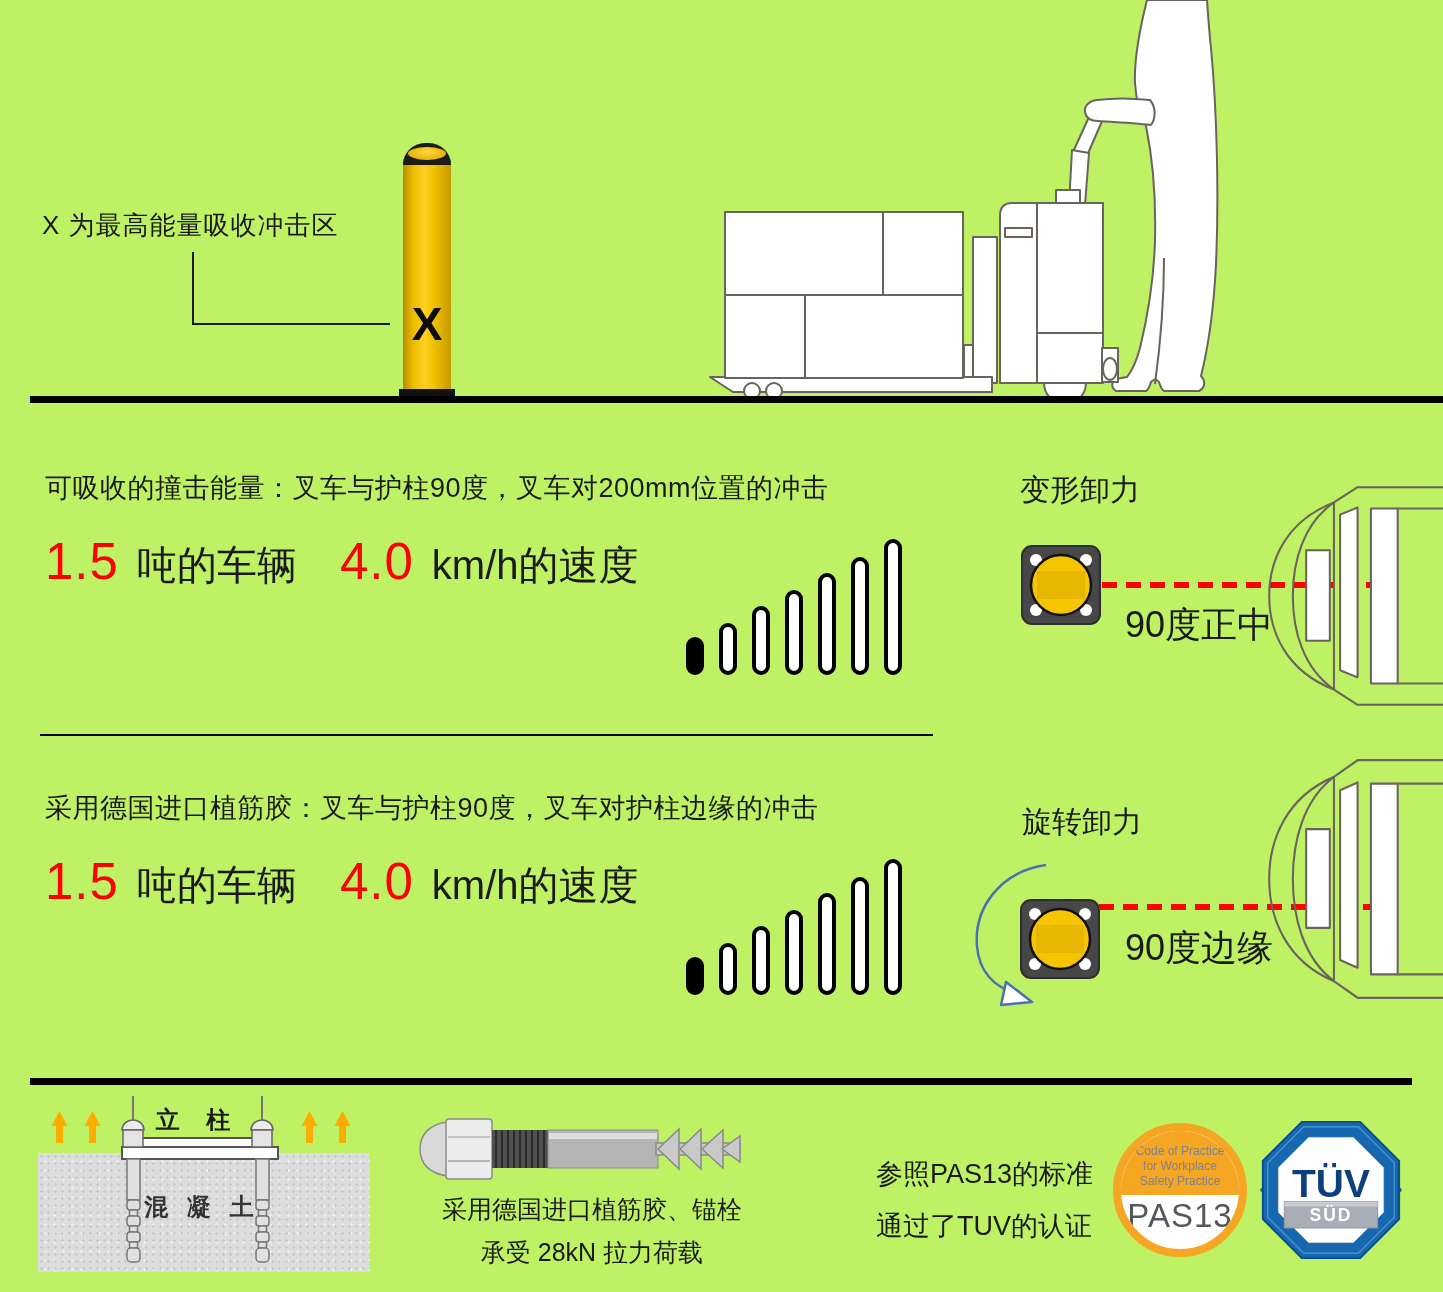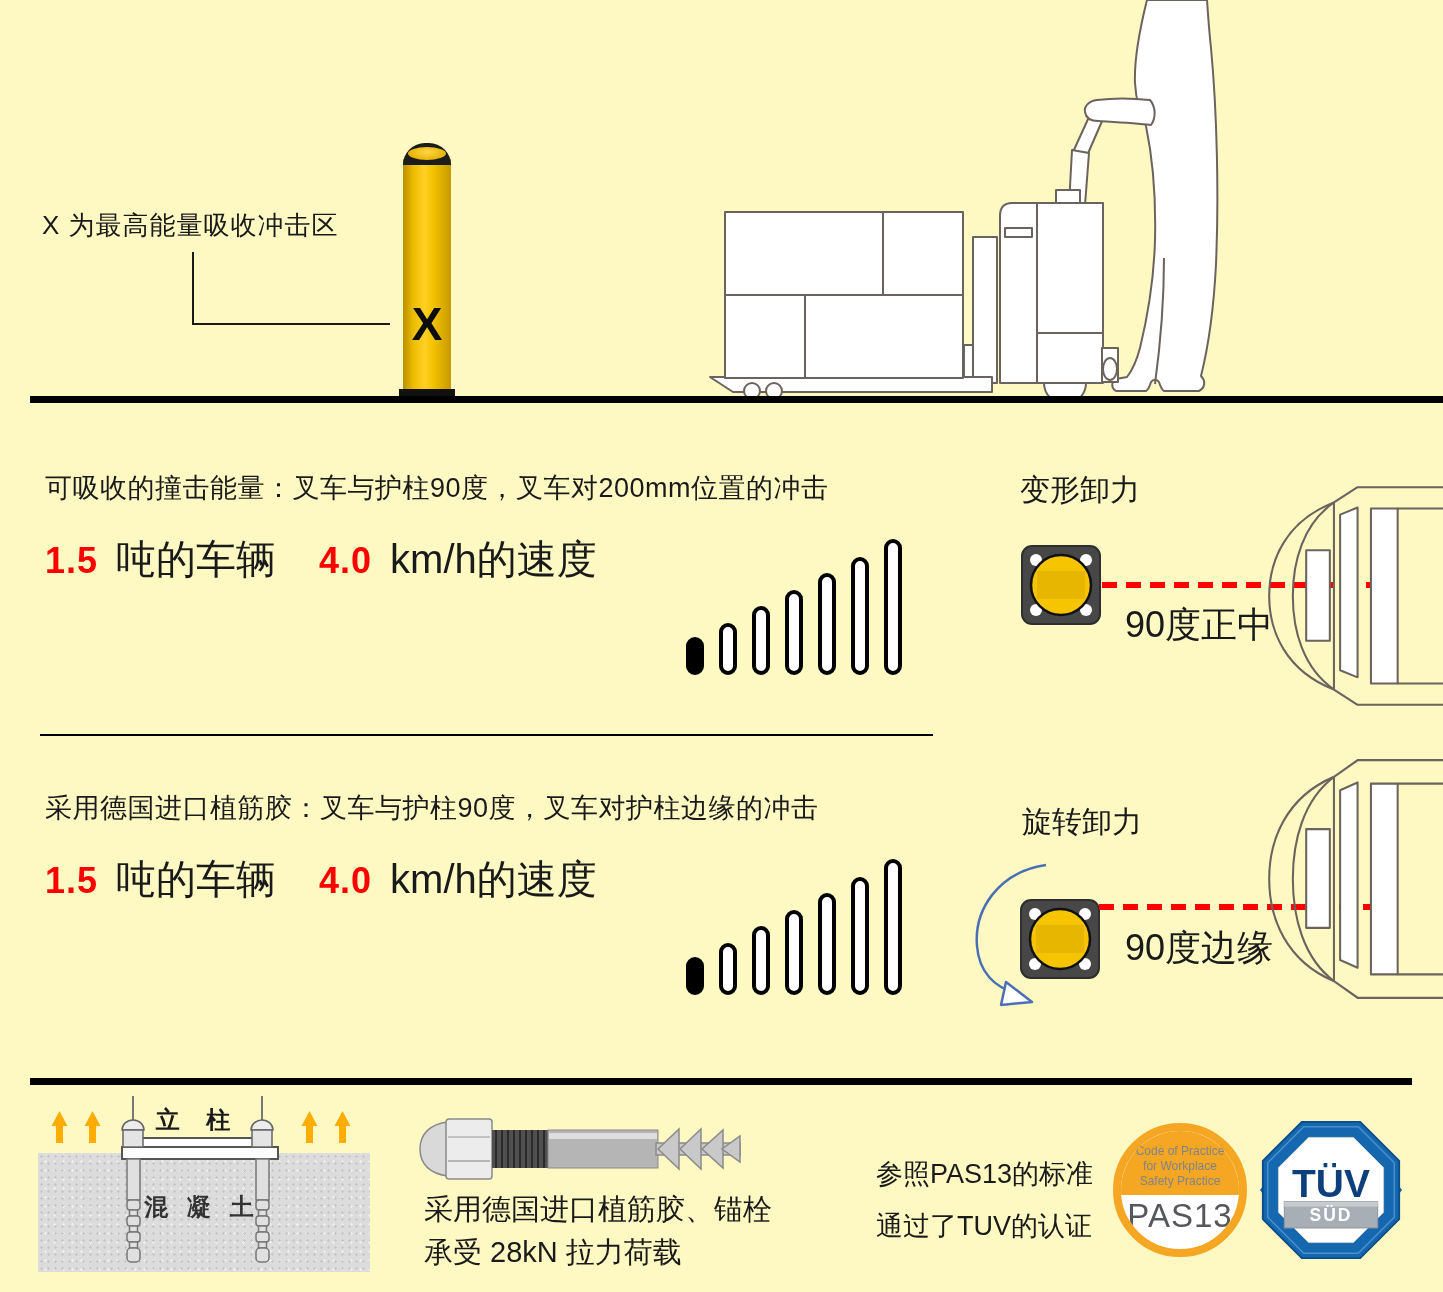--- a/index.html
+++ b/index.html
@@ -2,21 +2,21 @@
 <html style="--accent-red: #ff0000; --bollard-yellow: #f6c400; --arrow-orange: #ffac00; --pas13-orange: #f5a623; --tuv-blue: #1568b0; --lineart-gray: #6b635d;"><head>
 <meta charset="utf-8">
 <style>
   :root{
     --accent-red:#ff0000; --bollard-yellow:#f6c400; --arrow-orange:#ffac00;
     --pas13-orange:#f5a623; --tuv-blue:#1568b0; --lineart-gray:#6b635d;
   }
   *{margin:0;padding:0;box-sizing:border-box}
   html,body{background:#fff}
   body{font-family:"Liberation Sans","DejaVu Sans",sans-serif;color:#1a1a1a}
-  #canvas{position:relative;width:1443px;height:1292px;background:#fef9c3;overflow:hidden}
+  #canvas{position:relative;width:1443px;height:1292px;background:#bef264;overflow:hidden}
   .abs{position:absolute}
 
   
   .annotation{left:42px;top:208px;font-size:26px;letter-spacing:1px}
   .lead-v{left:192px;top:252px;width:2px;height:73px;background:#1a1a1a}
   .lead-h{left:192px;top:323px;width:198px;height:2px;background:#1a1a1a}
 
   
   .bollard{left:399px;top:143px;width:56px;height:254px}
   .bollard .body{position:absolute;left:4px;top:16px;width:48px;height:230px;
@@ -28,21 +28,21 @@
     font-size:46px;font-weight:900;color:#0d0d0d;line-height:1}
   .bollard .base{position:absolute;left:0;top:246px;width:56px;height:8px;background:#111}
 
   .ground{left:30px;top:396px;width:1413px;height:7px;background:#000}
 
   
   .heading{left:45px;font-size:27px;letter-spacing:.5px;white-space:nowrap}
   .h1{top:470px}.h2{top:790px}
   .vals{left:45px;display:flex;align-items:baseline;white-space:nowrap}
   .v1{top:532px}.v2{top:852px}
-  .vals .num{color:var(--accent-red);font-size:36px;font-weight:700;letter-spacing:1px}
+  .vals .num{color:var(--accent-red);font-size:51px;font-weight:400;letter-spacing:1px}
   .vals .unit{font-size:40px;margin-left:18px}
   .vals .num2{margin-left:43px}
   .bars{display:flex;align-items:flex-end;gap:15px;height:138px}
   .b1{left:686px;top:537px}.b2{left:686px;top:857px}
   .bar{width:18px;border:4px solid #000;border-radius:10px;background:#fff}
   .bar.filled{background:#000}
 
   .mode-title{font-size:30px;white-space:nowrap}
   .mt1{left:1020px;top:470px}.mt2{left:1022px;top:802px}
   .red-dash{height:6px;background:repeating-linear-gradient(90deg,var(--accent-red) 0 15px,transparent 15px 24px)}
@@ -50,21 +50,21 @@
   .mode-caption{font-size:36px;white-space:nowrap}
   .mc1{left:1125px;top:601px}.mc2{left:1125px;top:924px}
 
   .divider{left:40px;top:734px;width:893px;height:2px;background:#000}
   .divider2{left:30px;top:1078px;width:1382px;height:7px;background:#000}
 
   
   .concrete{left:38px;top:1153px;width:332px;height:119px;background-color:#dcdcdc;
     background-image:radial-gradient(#c7c7c7 1px,transparent 1.2px),radial-gradient(#eeeeee 1px,transparent 1.2px);
     background-size:7px 7px,9px 9px;background-position:0 0,3px 4px}
-  .anchor-text{left:424px;top:1188px;width:360px;text-align:left;font-size:29px;line-height:43px;white-space:nowrap}
+  .anchor-text{left:412px;top:1188px;width:360px;text-align:center;font-size:25px;line-height:43px;white-space:nowrap}
   .cert-text{left:876px;top:1148px;font-size:27px;line-height:52px;white-space:nowrap}
 
   .pas13{left:1113px;top:1123px;width:134px;height:134px;border-radius:50%;
     border:8px solid var(--pas13-orange);background:#fff;overflow:hidden}
   .pas13-top{height:54%;background:var(--pas13-orange);color:#80838b;font-size:12px;line-height:15px;
     display:flex;flex-direction:column;justify-content:flex-end;align-items:center;padding-bottom:6px;text-align:center}
   .pas13-label{text-align:center;font-size:33px;color:#55575c;margin-top:2px;letter-spacing:1px}
 
   svg{display:block}
   .ln{fill:#fff;stroke:var(--lineart-gray);stroke-width:2;stroke-linejoin:round}

